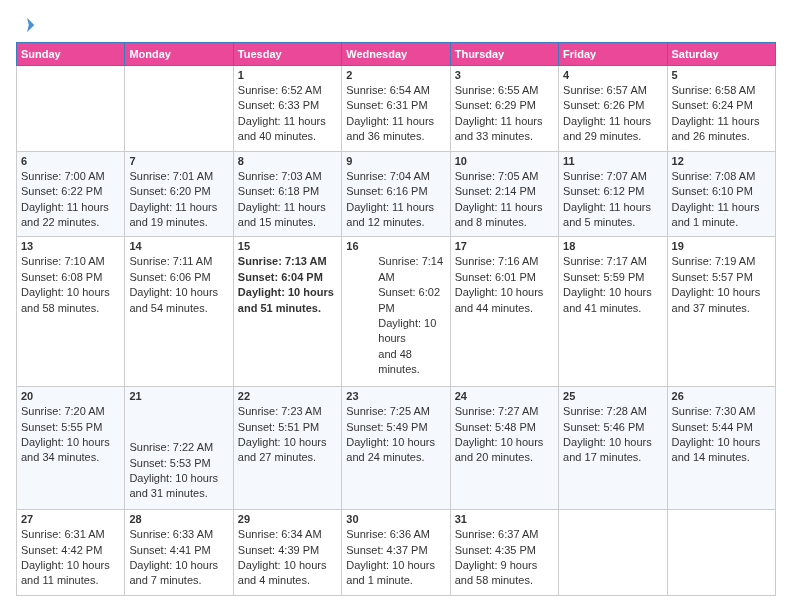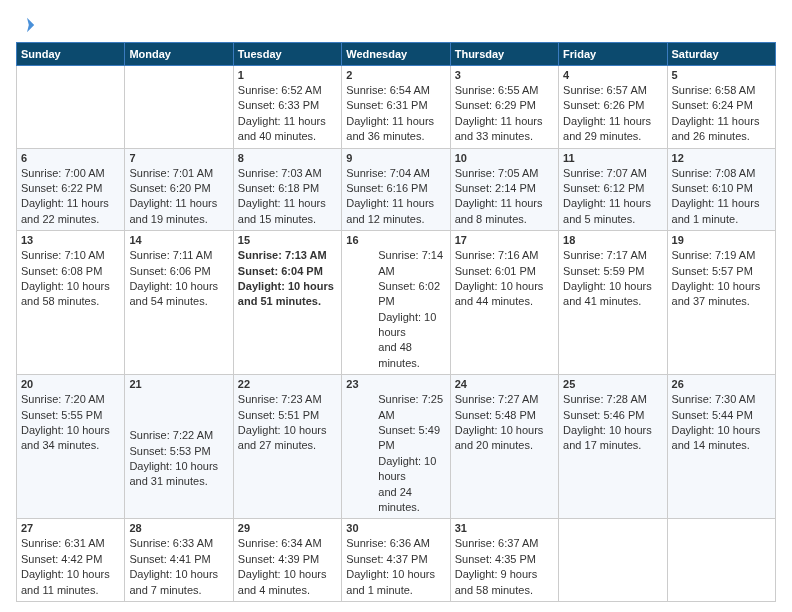--- a/index.html
+++ b/index.html
@@ -59,21 +59,21 @@
       font-size: 14px;
       color: #555;
     }
     .calendar {
       flex: 1;
       border-collapse: collapse;
       width: 100%;
       table-layout: fixed;
     }
     .calendar thead tr th {
-      background-color: #0c4a6e;
+      background-color: #ec4899;
       color: #fff;
       font-size: 11px;
       font-weight: bold;
       padding: 5px 4px;
       text-align: left;
       border: 1px solid #3a7bbf;
     }
     .calendar tbody tr td {
       border: 1px solid #ccc;
       padding: 3px 4px;
@@ -292,21 +292,21 @@
           </td>
           <td>
             <span class="day-num">22</span>
             <div class="day-info" style="white-space: pre-line;">Sunrise: 7:23 AM
 Sunset: 5:51 PM
 Daylight: 10 hours
 and 27 minutes.</div>
           </td>
           <td>
             <span class="day-num">23</span>
-            <div class="day-info" style="white-space: pre-line; margin-left: 32px;">Sunrise: 7:25 AM
+            <div class="day-info" style="white-space: pre-line;">Sunrise: 7:25 AM
 Sunset: 5:49 PM
 Daylight: 10 hours
 and 24 minutes.</div>
           </td>
           <td>
             <span class="day-num">24</span>
             <div class="day-info" style="white-space: pre-line;">Sunrise: 7:27 AM
 Sunset: 5:48 PM
 Daylight: 10 hours
 and 20 minutes.</div>

